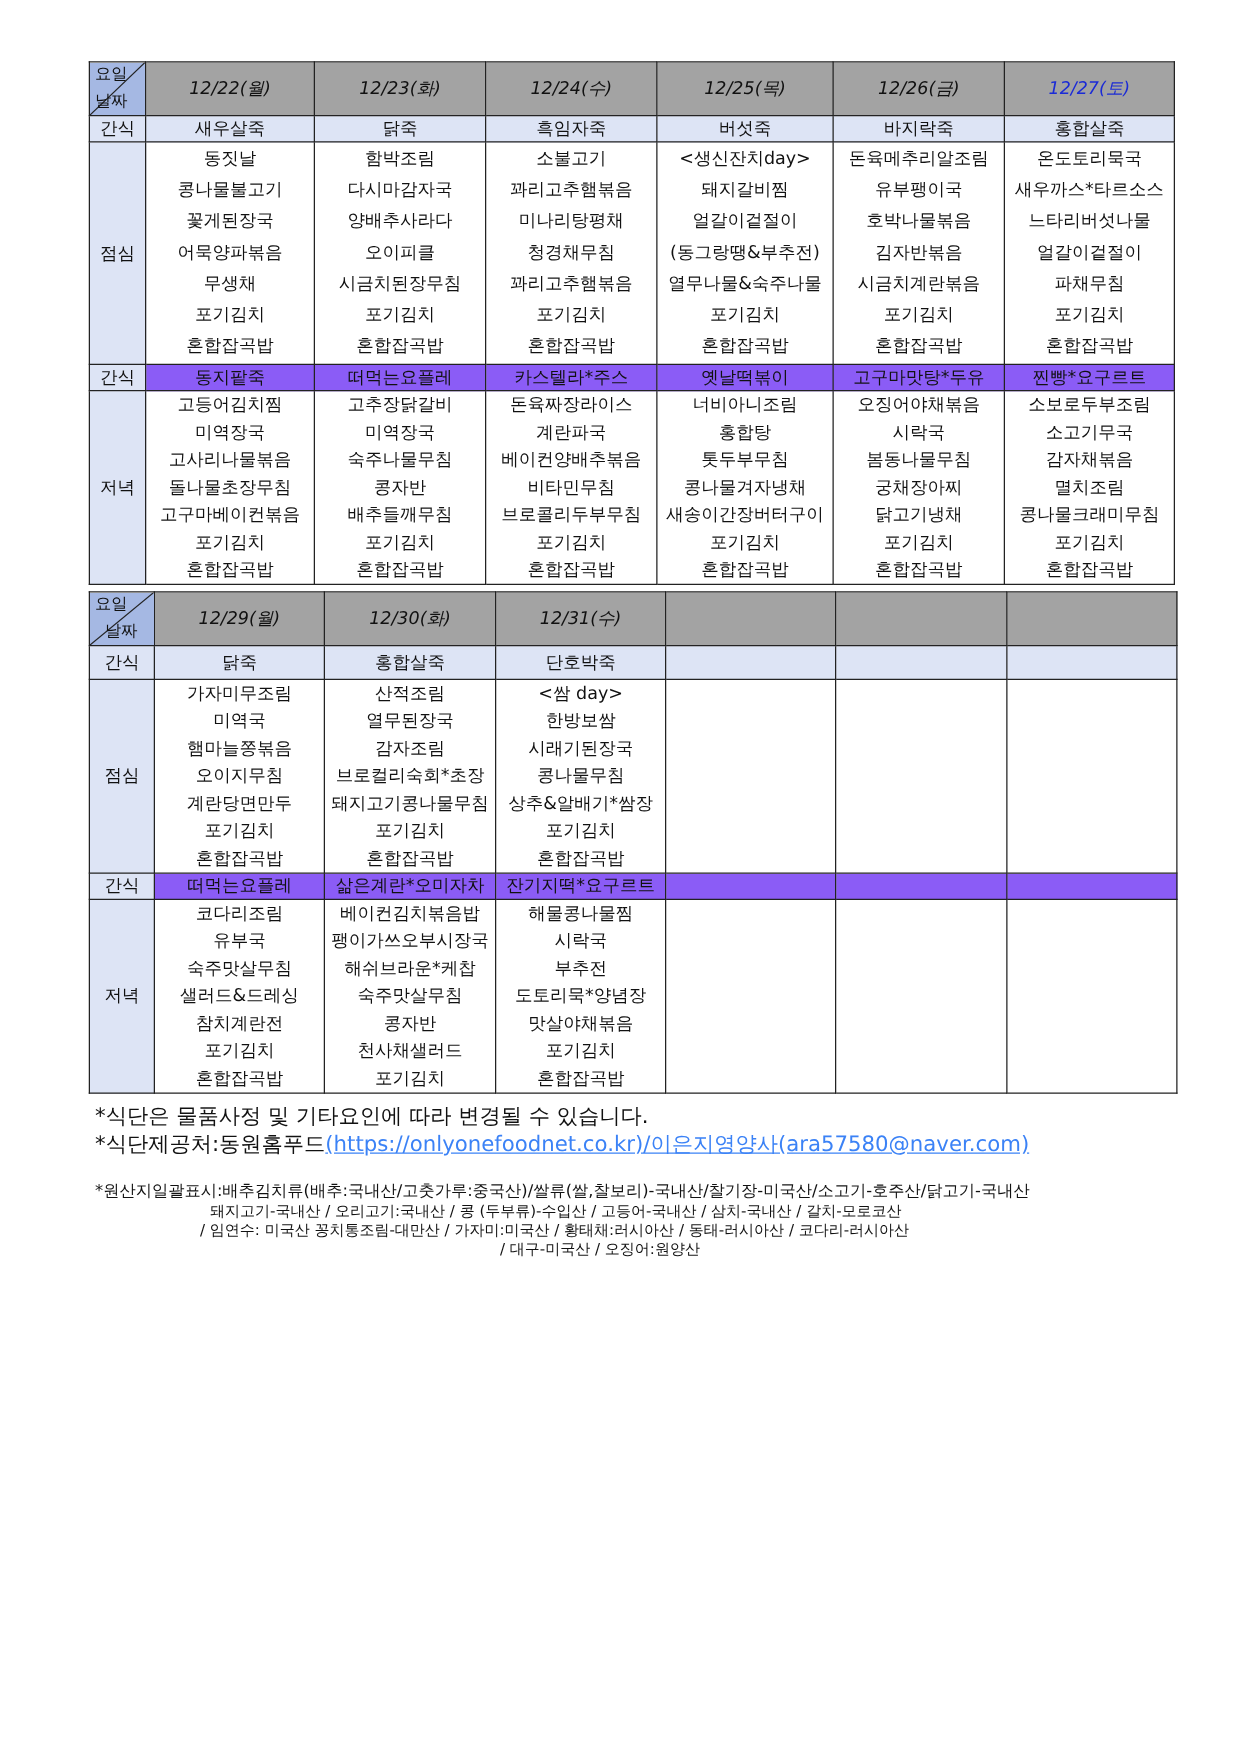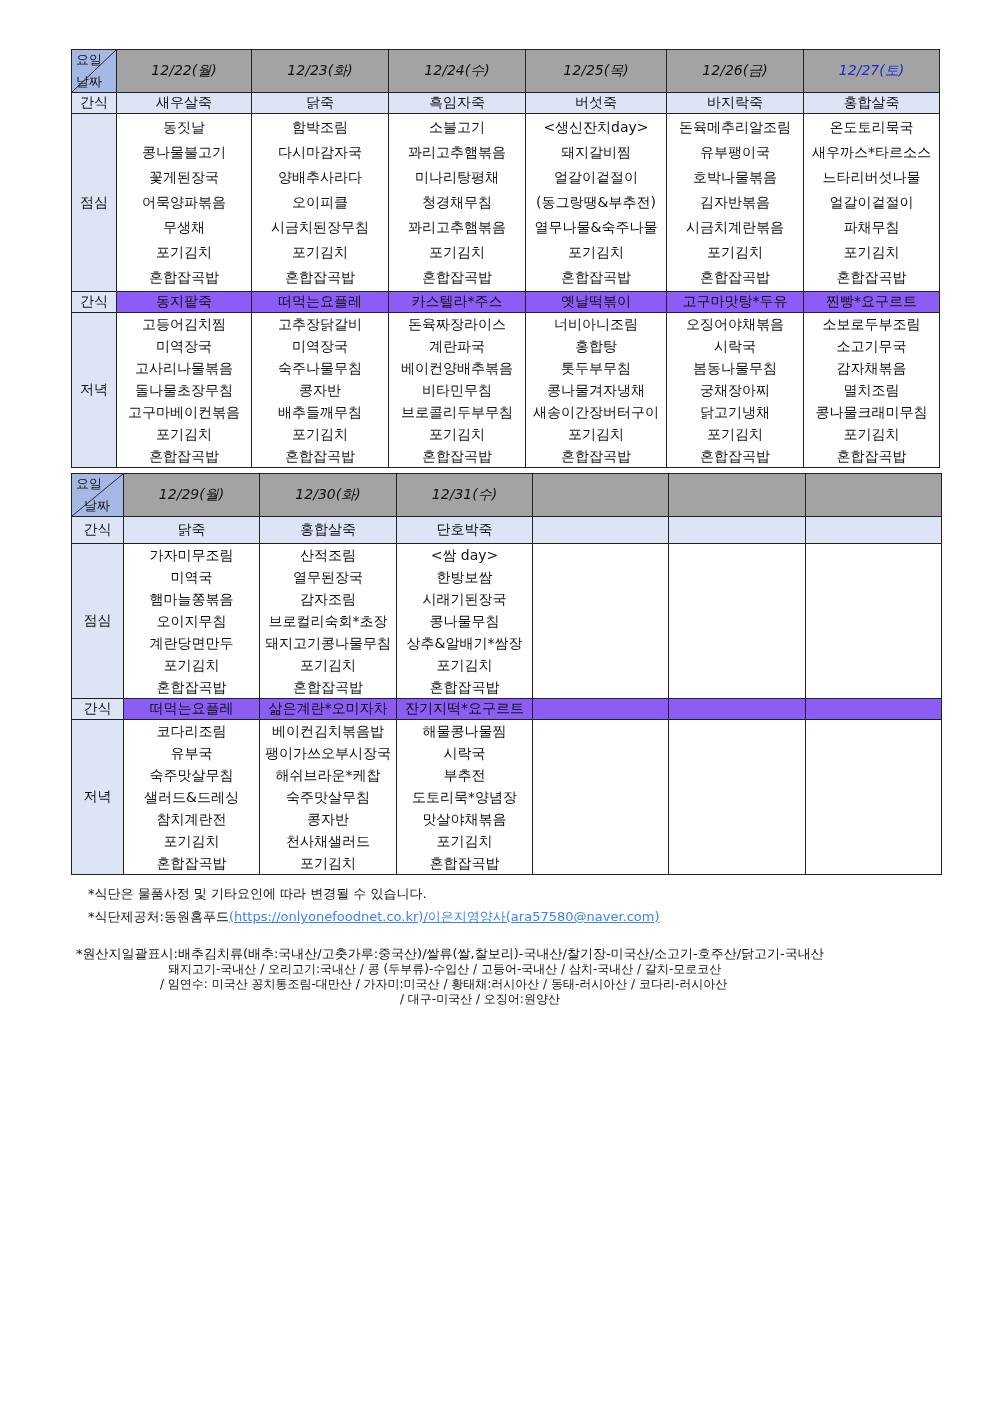--- a/index.html
+++ b/index.html
@@ -13,21 +13,21 @@
   .corner .bot { position: absolute; left: 4px; bottom: 2px; text-align: right; }
   .corner svg { position: absolute; left: 0; top: 0; width: 100%; height: 100%; }
   .label { background: #dde4f5; font-size: 14px; }
   .snack-row td.cell-snack { background: #dde4f5; }
   .snack-row.white td.cell-snack { background: #8b5cf6; }
   .list { line-height: 25px; }
   .list.tight { line-height: 22px; }
   .list div { white-space: nowrap; }
   .t1 { top: 49px; }
   .t2 { top: 473px; }
-  .notes { position: absolute; left: 88px; top: 882px; font-size: 13px; line-height: 23px; }
+  .notes { position: absolute; left: 76px; top: 882px; font-size: 17px; line-height: 23px; }
   .notes div { white-space: nowrap; }
   .notes .link { color: #3b82f6; text-decoration: underline; }
   .origin { position: absolute; left: 76px; top: 946px; font-size: 12px; line-height: 15px; }
   .origin div { white-space: nowrap; position: absolute; }
 </style>
 </head>
 <body>
 
 <table class="menu-table t1">
   <colgroup>

